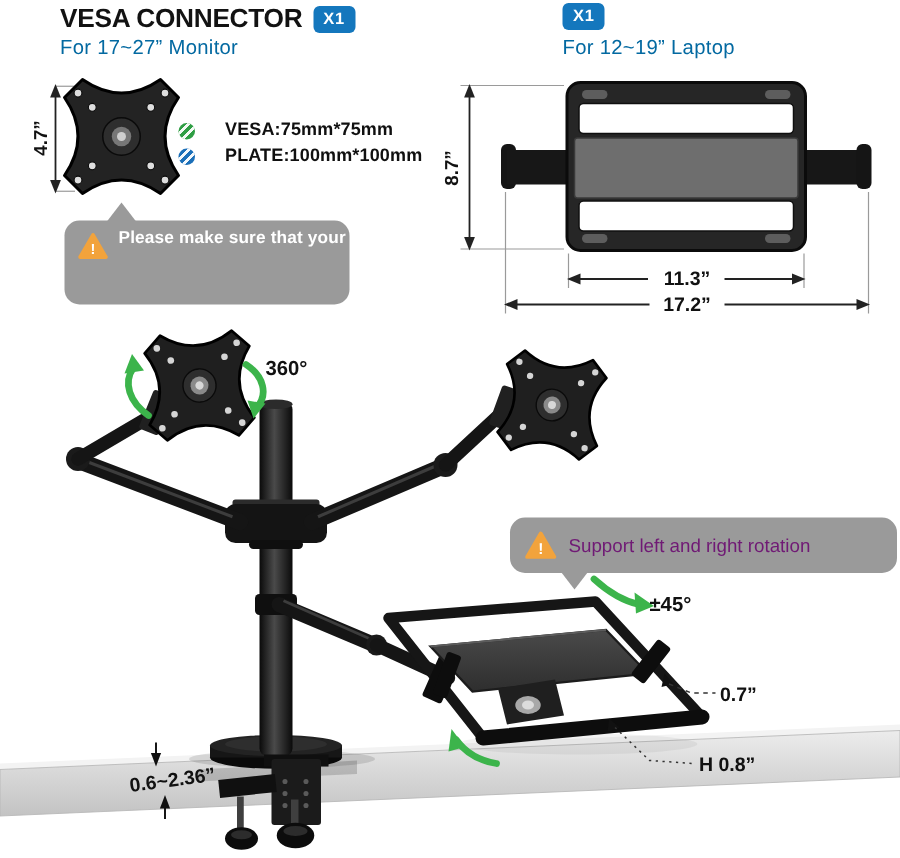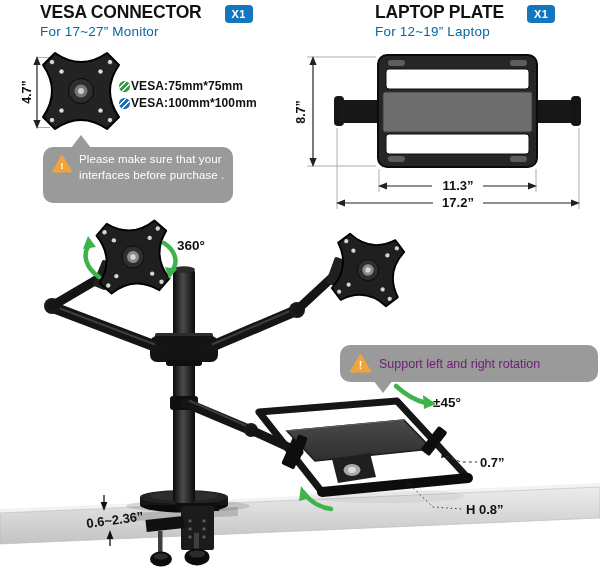--- a/index.html
+++ b/index.html
@@ -1,39 +1,39 @@
 <!DOCTYPE html>
 <html style="--badge_blue: #1477bd; --note_bg: #9a9a9a; --warning_orange: #f2a33c; --arrow_green: #3cb44b; --bullet_green: #2f9e44; --bullet_blue: #1b6fb8; --metal_black: #1a1a1a; --desk_edge_gray: #d5d5d5;"><head>
 <meta charset="utf-8">
 <style>
   html,body{margin:0;padding:0;background:#fff;}
   body{width:600px;height:572px;position:relative;overflow:hidden;
        font-family:"Liberation Sans","DejaVu Sans",sans-serif;-webkit-font-smoothing:antialiased;}
   .abs{position:absolute;}
   
-  .hdr{position:absolute;display:flex;align-items:flex-end;gap:23px;white-space:nowrap;}
+  .hdr{position:absolute;display:flex;align-items:center;gap:7px;white-space:nowrap;}
   .hdr h1{margin:0;font-size:17.5px;font-weight:bold;color:#121212;letter-spacing:-0.2px;}
   .badge{display:inline-block;background:var(--badge_blue);color:#fff;font-weight:bold;
          font-size:11px;line-height:16px;padding:1px 7px;border-radius:4px;letter-spacing:.5px;}
   .sub{position:absolute;font-size:13.5px;color:#0369a1;letter-spacing:.2px;white-space:nowrap;}
   
-  .spec-row{position:absolute;display:flex;align-items:center;gap:1px;white-space:nowrap;}
+  .spec-row{position:absolute;display:flex;align-items:flex-end;gap:20px;white-space:nowrap;}
   .spec-row .lbl{font-size:12px;font-weight:bold;color:#101010;letter-spacing:.1px;}
   .bullet{width:11px;height:11px;border-radius:50%;background:var(--c,#2f9e44);position:relative;overflow:hidden;flex:0 0 auto;}
   .bullet::after{content:"";position:absolute;inset:0;
     background:linear-gradient(135deg,transparent 0 28%,rgba(255,255,255,.95) 28% 40%,transparent 40% 56%,rgba(255,255,255,.95) 56% 68%,transparent 68%);}
   
   .bubble{position:absolute;background:var(--note_bg);border-radius:10px;color:#fff;
           display:flex;align-items:flex-start;box-sizing:border-box;}
   .bubble .txt{font-weight:normal;color:#701a75;}
   .tail-up{position:absolute;width:0;height:0;border-left:10px solid transparent;
            border-right:10px solid transparent;border-bottom:13px solid var(--note_bg);}
   .tail-down{position:absolute;width:0;height:0;border-left:10px solid transparent;
              border-right:10px solid transparent;border-top:13px solid var(--note_bg);}
-  .note-lines span{display:block;font-size:11.5px;line-height:15.5px;font-weight:normal;white-space:nowrap;letter-spacing:.1px;}
+  .note-lines span{display:block;font-size:11.5px;line-height:15.5px;font-weight:bold;white-space:nowrap;letter-spacing:.1px;}
   .warn-icon{flex:0 0 auto;}
   svg text{font-family:"Liberation Sans","DejaVu Sans",sans-serif;}
 </style>
 </head>
 <body>
 
 <svg class="abs" style="left:0;top:0" width="600" height="572" viewBox="0 0 600 572">
   <defs>
     <linearGradient id="poleg" x1="0" y1="0" x2="1" y2="0">
       <stop offset="0" stop-color="#0a0a0a"></stop>
@@ -291,43 +291,41 @@
   </g>
 </svg>
 
 <div class="hdr" style="left:40px;top:2px">
   <h1>VESA CONNECTOR</h1>
   <span class="badge">X1</span>
 </div>
 <div class="sub" style="left:40px;top:24px">For 17~27” Monitor</div>
 
 <div class="hdr" style="left:375px;top:2px">
-  <h1>LAPTOP PLATE</h1>
   <span class="badge">X1</span>
 </div>
 <div class="sub" style="left:375px;top:24px">For 12~19” Laptop</div>
 
 <div class="spec-row" style="left:119px;top:79px">
   <span class="bullet" style="--c: #2f9e44;"></span>
   <span class="lbl">VESA:75mm*75mm</span>
 </div>
 <div class="spec-row" style="left:119px;top:96px">
   <span class="bullet" style="--c: #1b6fb8;"></span>
-  <span class="lbl">VESA:100mm*100mm</span>
+  <span class="lbl">PLATE:100mm*100mm</span>
 </div>
 
 <div class="bubble" style="left:43px;top:147px;width:190px;height:56px;padding:5px 8px 5px 9px;gap:7px">
   <span class="tail-up" style="left:28px;top:-12px"></span>
   <svg class="warn-icon" width="20" height="18" viewBox="0 0 24 22" style="margin-top:3px">
     <path d="M12 2 L22.5 20 H1.5 Z" style="fill:var(--warning_orange);stroke:var(--warning_orange)" stroke-width="3" stroke-linejoin="round"></path>
     <text x="12" y="17.5" text-anchor="middle" font-size="12" font-weight="bold" fill="#fff">!</text>
   </svg>
   <div class="note-lines">
     <span>Please make sure that your</span>
-    <span>interfaces before purchase .</span>
   </div>
 </div>
 
 <div class="bubble" style="left:340px;top:345px;width:258px;height:37px;padding:6px 10px;gap:8px;align-items:center">
   <span class="tail-down" style="left:33px;bottom:-11px"></span>
   <svg class="warn-icon" width="21" height="19" viewBox="0 0 24 22">
     <path d="M12 2 L22.5 20 H1.5 Z" style="fill:var(--warning_orange);stroke:var(--warning_orange)" stroke-width="3" stroke-linejoin="round"></path>
     <text x="12" y="17.5" text-anchor="middle" font-size="12" font-weight="bold" fill="#fff">!</text>
   </svg>
   <span class="txt" style="font-size:12.5px;white-space:nowrap">Support left and right rotation</span>

